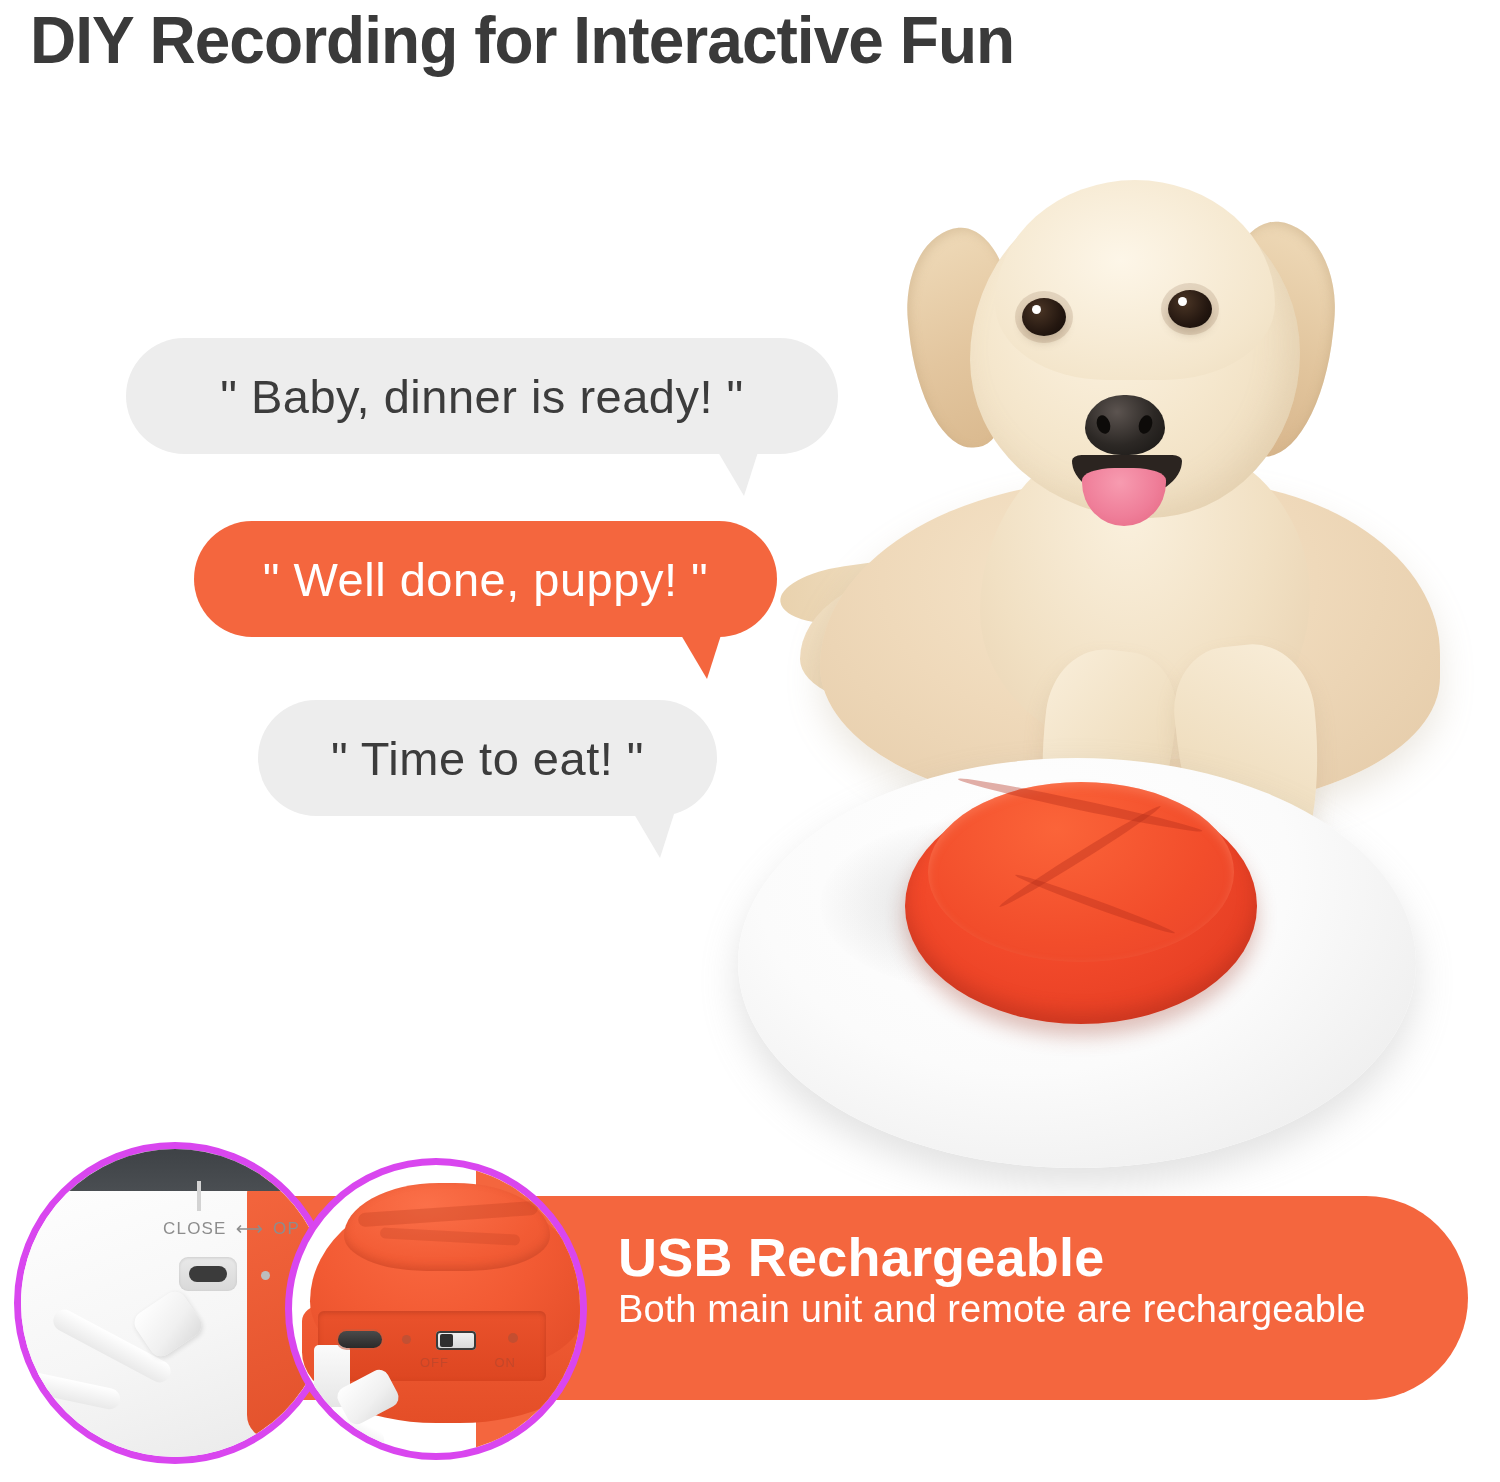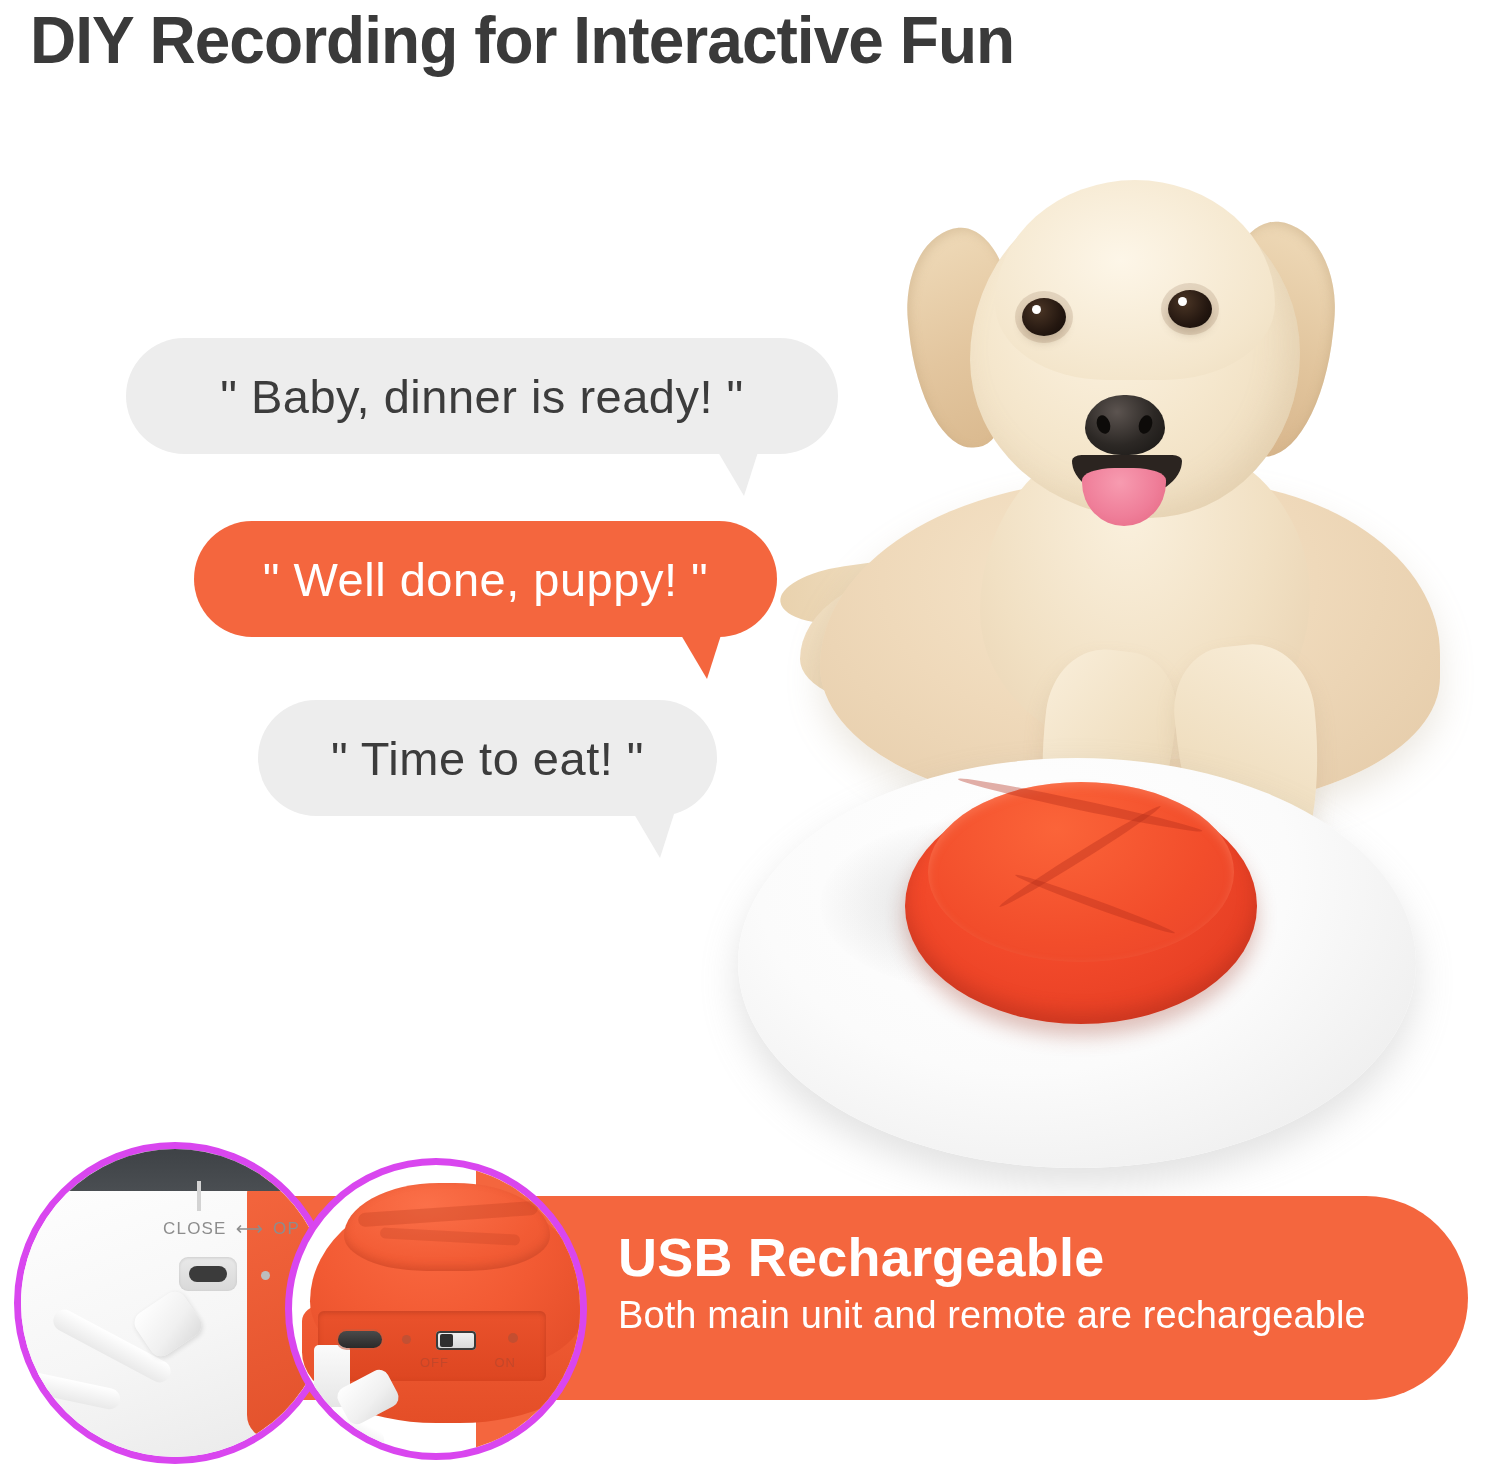--- a/index.html
+++ b/index.html
@@ -294,21 +294,21 @@
     font-size: 54px;
     font-weight: bold;
     color: #ffffff;
     letter-spacing: .2px;
     line-height: 1.1;
   }
   #usb-banner-subtitle {
     font-size: 38px;
     color: #ffffff;
     letter-spacing: .1px;
-    margin-top: 7px;
+    margin-top: 1px;
     line-height: 1.15;
   }
 
   
   .inset-circle {
     position: absolute;
     border-radius: 50%;
     border: 7px solid #d946ef;
     overflow: hidden;
     background: #ffffff;

